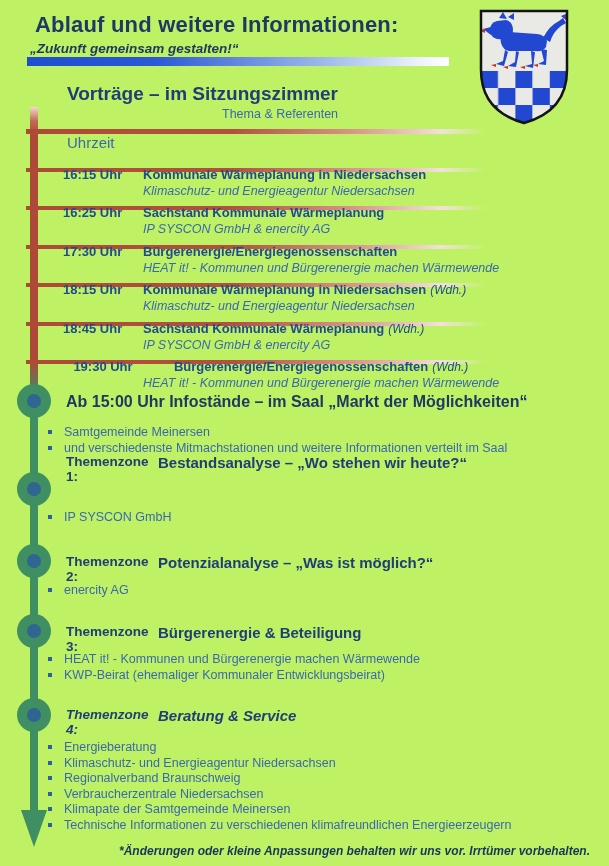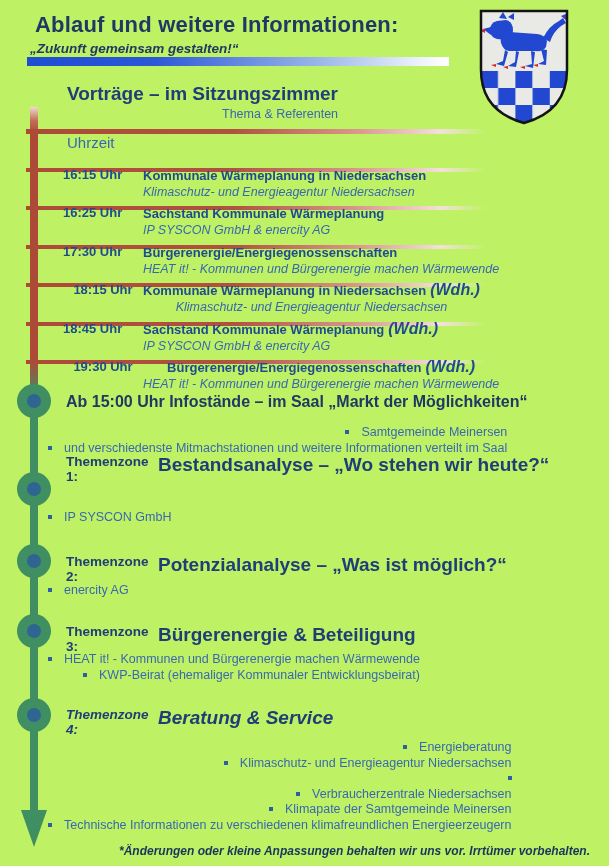--- a/index.html
+++ b/index.html
@@ -31,36 +31,36 @@
              #3f8f63 100%); }
   .arrowhead { left:21px; top:810px; width:0; height:0;
                border-left:13px solid transparent; border-right:13px solid transparent;
                border-top:37px solid #3f8f63; }
   .sep { left:26px; width:460px; height:4px;
          background:linear-gradient(to right,#ad4a37 0%,#b05240 45%,#d9988a 72%,#f3e0db 90%,rgba(255,255,255,0) 100%); }
 
   .trow { position:absolute; left:63px; display:flex; align-items:flex-start; width:520px;margin-top:32px; }
   .trow .time   { width:80px; font-size:13px; font-weight:bold; color:#1e4c8f; line-height:16px; }
   .trow .ttitle { font-size:13px; font-weight:bold; color:#1e4c8f; line-height:16px; }
-  .trow .wdh    { font-size:16px; font-weight:bold; font-style:italic; color:#1e4c8f; margin-left:4px; }
+  .trow .wdh    { font-size:12px; font-weight:normal; font-style:italic; color:#1e4c8f; margin-left:4px; }
   .trow .tspeaker { font-size:12.5px; font-style:italic; color:#3a68b0; line-height:16px; }
 
   
   .dot { position:absolute; left:17px; width:34px; height:34px; border-radius:50%;
          background:#3f8f63; display:flex; align-items:center; justify-content:center; }
   .dot .core { width:14px; height:14px; border-radius:50%; background:#2f6591; }
 
   
   .h-info { left:66px; top:393px; font-size:16px; font-weight:bold; color:#1f3864; }
   .zone { position:absolute; left:66px; display:flex; }
   .zone .zlabel { width:92px; font-size:13.5px; font-weight:bold; color:#1f3e78; }
-  .zone .ztitle { font-size:19px; font-weight:bold; color:#1f3e78; }
+  .zone .ztitle { font-size:15px; font-weight:bold; color:#1f3e78; }
 
   .blist { position:absolute; left:48px; }
-  .blist .bitem { display:flex; align-items:flex-start; height:15.5px;justify-content:flex-end; }
+  .blist .bitem { display:flex; align-items:flex-start; height:15.5px; }
   .blist .sq { width:4px; height:4px; background:#2e5fa3; margin-top:5px; flex:none; }
   .blist .btext { margin-left:12px; font-size:12.5px; color:#3a68b0; line-height:15px; white-space:nowrap; }
 
   
   .footnote { right:19px; top:844px; font-size:12px; font-style:italic; font-weight:600; color:#17365d; }
 </style>
 </head>
 <body>
 
 <div class="page">
@@ -138,21 +138,21 @@
     <div class="tspeaker">IP SYSCON GmbH &amp; enercity AG</div>
       </div>
   </div>
   <div class="trow" style="top:212px;">
     <span class="time">17:30 Uhr</span>
     <div>
         <div class="ttitle"><span>Bürgerenergie/Energiegenossenschaften</span><span class="wdh"></span></div>
     <div class="tspeaker">HEAT it! - Kommunen und Bürgerenergie machen Wärmewende</div>
       </div>
   </div>
-  <div class="trow" style="top:250px;text-align:center;">
+  <div class="trow" style="top:250px;">
     <span class="time">18:15 Uhr</span>
     <div>
         <div class="ttitle"><span>Kommunale Wärmeplanung in Niedersachsen</span><span class="wdh">(Wdh.)</span></div>
     <div class="tspeaker">Klimaschutz- und Energieagentur Niedersachsen</div>
       </div>
   </div>
   <div class="trow" style="top:289px;">
     <span class="time">18:45 Uhr</span>
     <div>
         <div class="ttitle"><span>Sachstand Kommunale Wärmeplanung</span><span class="wdh">(Wdh.)</span></div>
@@ -240,20 +240,21 @@
     <div class="bitem">
         <span class="sq"></span>
         <span class="btext">Energieberatung</span>
       </div>
     <div class="bitem">
         <span class="sq"></span>
         <span class="btext">Klimaschutz- und Energieagentur Niedersachsen</span>
       </div>
     <div class="bitem">
         <span class="sq"></span>
+        <span class="btext">Regionalverband Braunschweig</span>
       </div>
     <div class="bitem">
         <span class="sq"></span>
         <span class="btext">Verbraucherzentrale Niedersachsen</span>
       </div>
     <div class="bitem">
         <span class="sq"></span>
         <span class="btext">Klimapate der Samtgemeinde Meinersen</span>
       </div>
     <div class="bitem">

